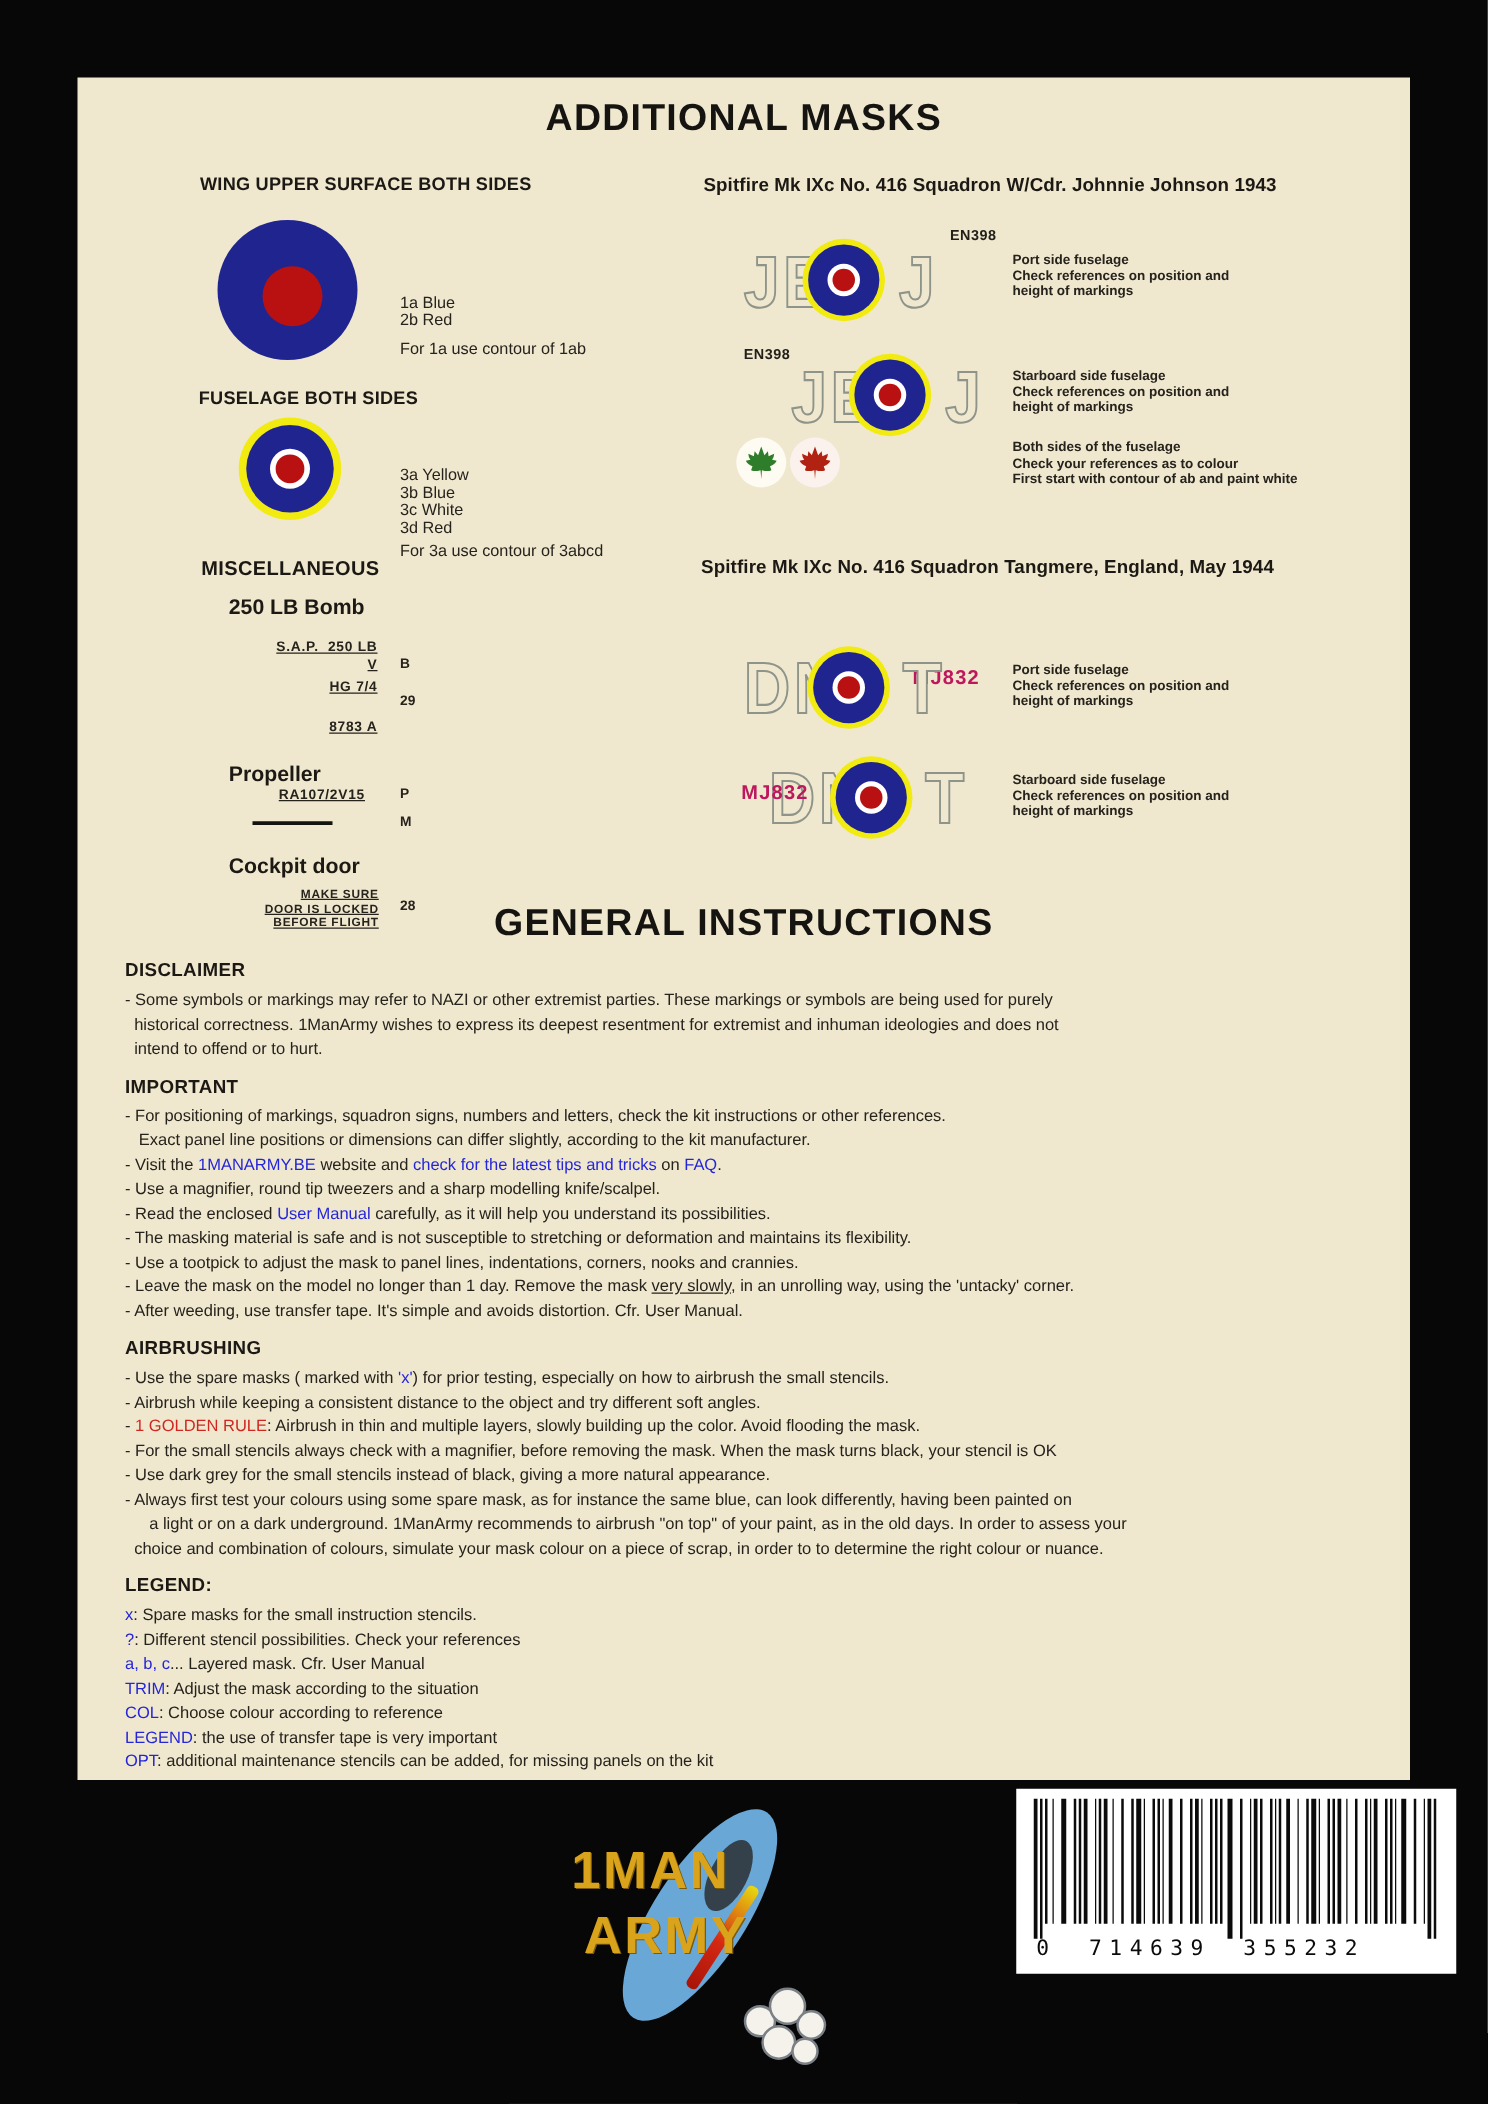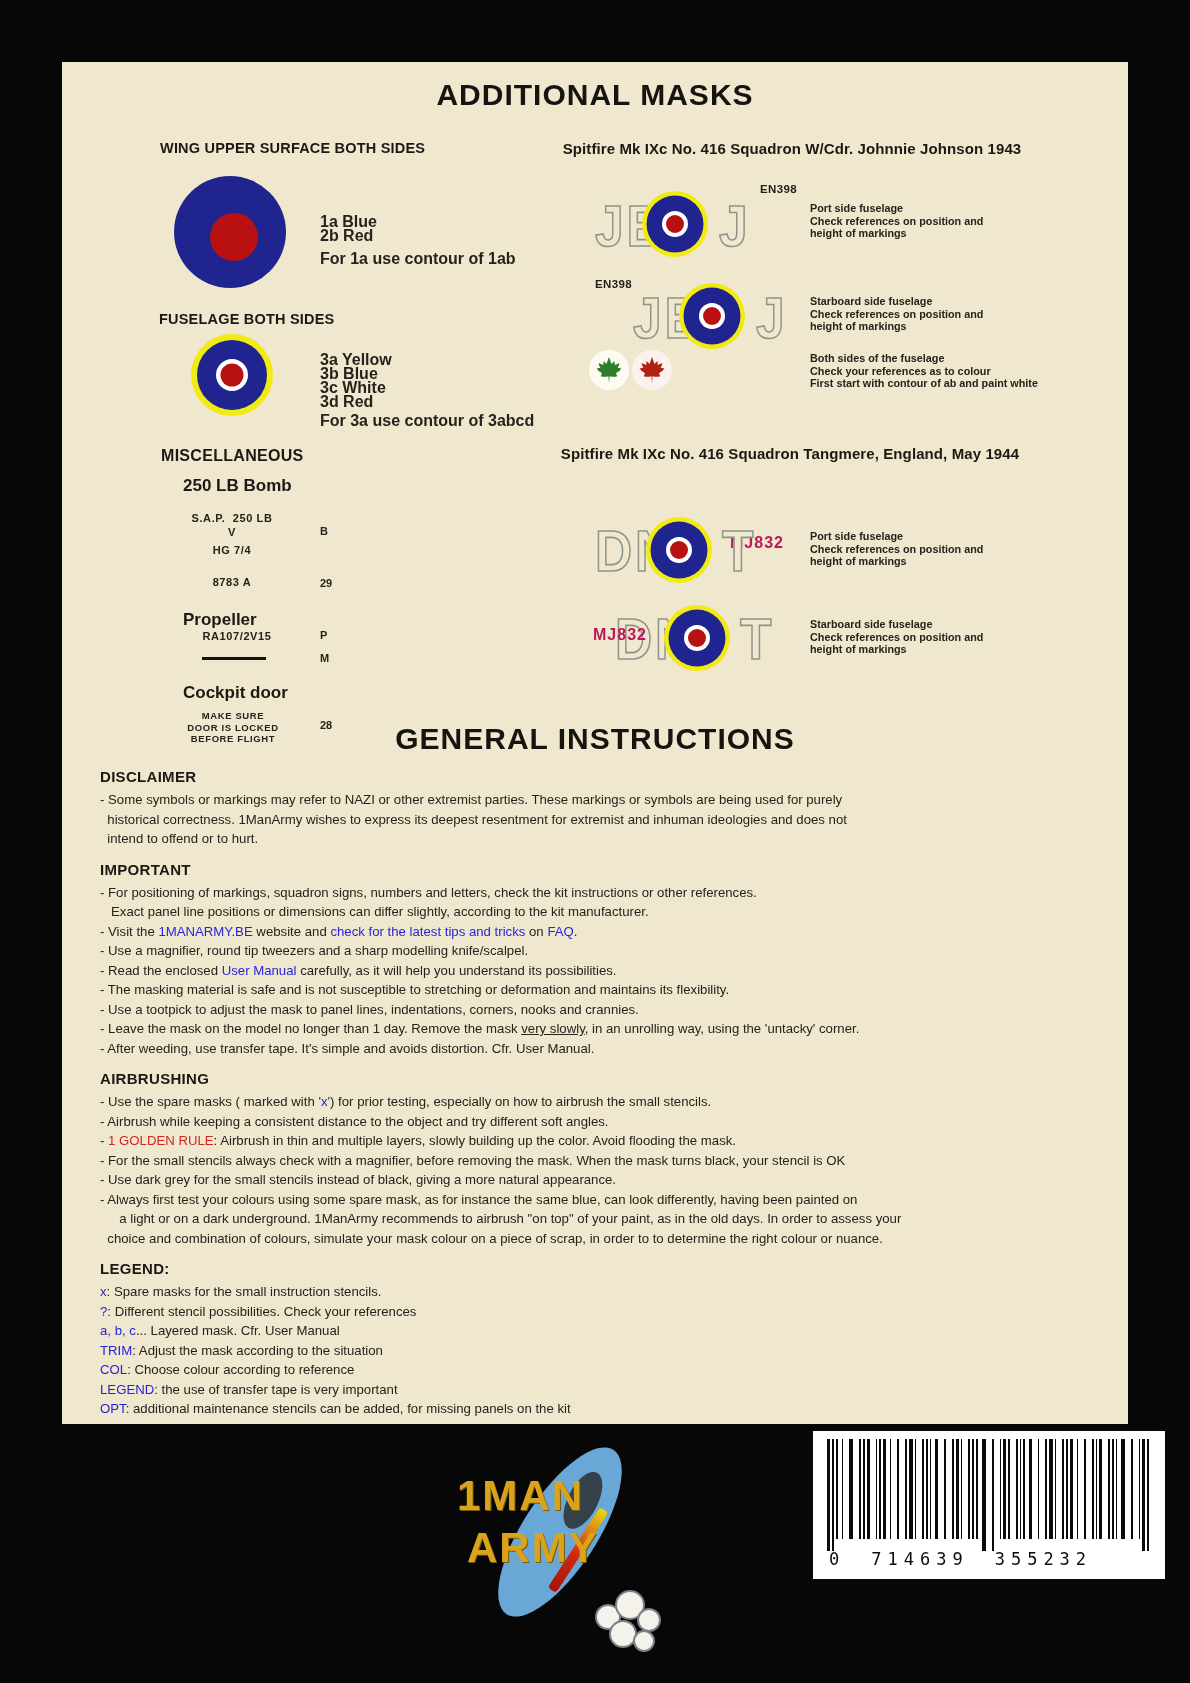--- a/index.html
+++ b/index.html
@@ -16,22 +16,22 @@
   }
   *{margin:0;padding:0;box-sizing:border-box;}
   html,body{width:1190px;background:#070707;font-family:"Liberation Sans",sans-serif;}
   body{position:relative;height:1683px;overflow:hidden;}
   .sheet{position:absolute;left:62px;top:62px;width:1066px;height:1362px;background:var(--cream);overflow:hidden;}
   .abs{position:absolute;}
   .doc-title{width:100%;text-align:center;top:16px;font-size:30px;font-weight:700;letter-spacing:1px;color:#161410;}
   .col-head{font-size:14.5px;font-weight:700;color:#1c1914;letter-spacing:.2px;}
   .sub-head{font-size:17px;font-weight:700;color:#1c1914;}
   .misc-head{font-size:16px;font-weight:700;color:#1c1914;letter-spacing:.3px;}
-  .lbl{font-size:16px;font-weight:700;color:#26221c;line-height:14px;}
-  .stencil{font-size:11px;font-weight:700;color:#26221c;letter-spacing:.6px;line-height:14px;text-align:center;}
+  .lbl{font-size:13px;font-weight:400;color:#26221c;line-height:14px;margin-top:20px;}
+  .stencil{font-size:11px;font-weight:700;color:#26221c;letter-spacing:.6px;line-height:14px;text-align:right;text-decoration:underline;}
   .code{font-size:11px;font-weight:700;color:#26221c;}
   .note-lines{font-size:10.8px;font-weight:700;color:#26221c;line-height:12.5px;}
   .spit-head{font-size:15px;font-weight:700;color:#1c1914;text-align:center;letter-spacing:.1px;}
   .serial{font-size:11.5px;font-weight:700;color:#221f19;letter-spacing:.4px;}
   .plane-serial{font-size:16px;font-weight:700;color:#be185d;letter-spacing:1px;}
   
   .ol-letter{font-size:56px;line-height:50px;font-weight:700;letter-spacing:3px;color:#A8ADA0;transform:scale(.92,1.04);transform-origin:left top;}
   @supports (-webkit-text-stroke:1px black){
     .ol-letter{color:var(--cream);-webkit-text-stroke:1.6px var(--stroke);}
   }
@@ -111,21 +111,21 @@
   <div class="abs misc-head" style="left:99px;top:385px;">MISCELLANEOUS</div>
 
   <div class="abs sub-head" style="left:121px;top:414px;">250 LB Bomb</div>
   <div class="abs stencil" style="left:100px;top:449px;width:140px;">
       <div class="" style="white-space: pre-wrap;">S.A.P.  250 LB</div>
       <div class="" style="white-space: pre-wrap;">V</div>
     </div>
   <div class="abs stencil" style="left:100px;top:481px;width:140px;">HG  7/4</div>
   <div class="abs code" style="left:258px;top:463px;">B</div>
   <div class="abs stencil" style="left:100px;top:513px;width:140px;">8783  A</div>
-  <div class="abs code" style="left:258px;top:515px;">29</div>
+  <div class="abs code" style="left:258px;top:493px;">29</div>
 
   <div class="abs sub-head" style="left:121px;top:548px;">Propeller</div>
   <div class="abs stencil" style="left:120px;top:567px;width:110px;">RA107/2V15</div>
   <div class="abs code" style="left:258px;top:567px;">P</div>
   <div class="hr-line" style="left:140px;top:595px;width:64px;"></div>
   <div class="abs code" style="left:258px;top:590px;">M</div>
 
   <div class="abs sub-head" style="left:121px;top:621px;">Cockpit door</div>
   <div class="abs stencil" style="left:101px;top:648px;width:140px;font-size:9.5px;line-height:11.5px;">
       <div class="" style="white-space: pre-wrap;">MAKE SURE</div>

